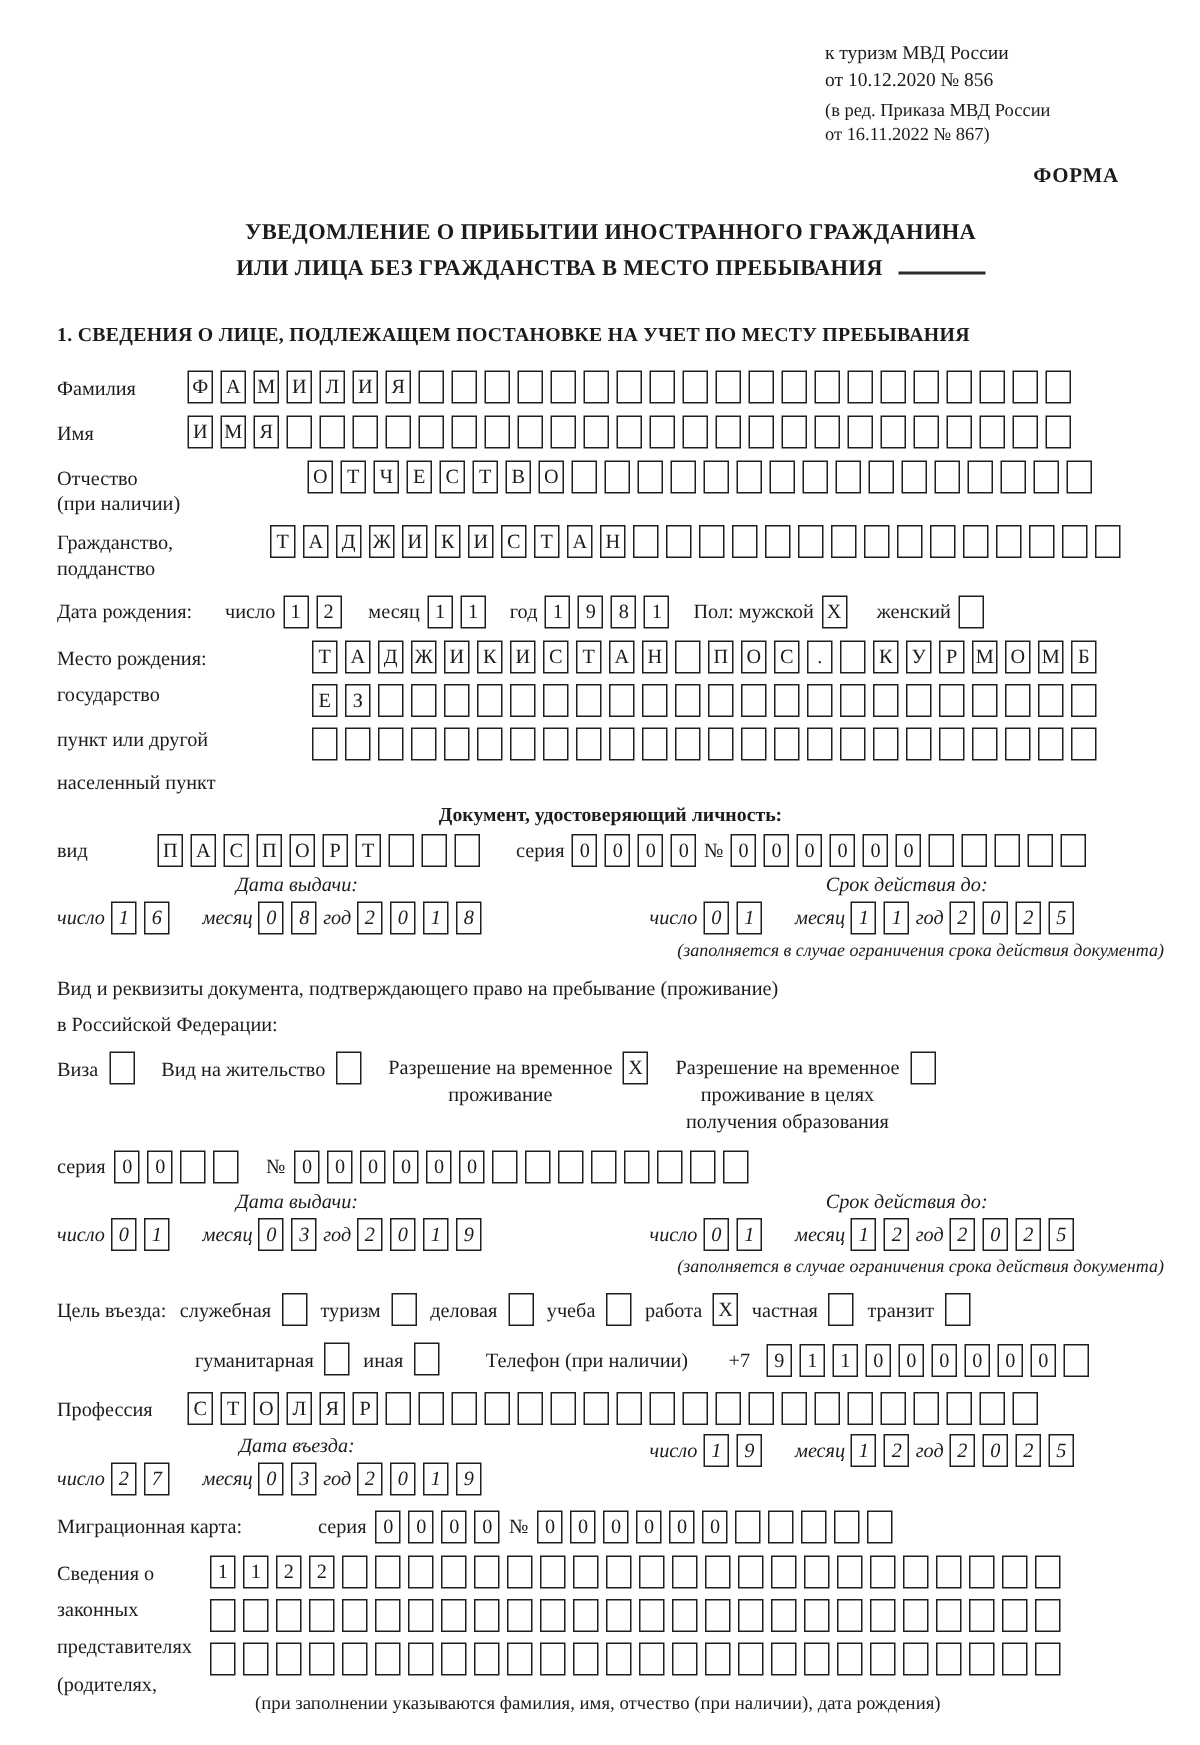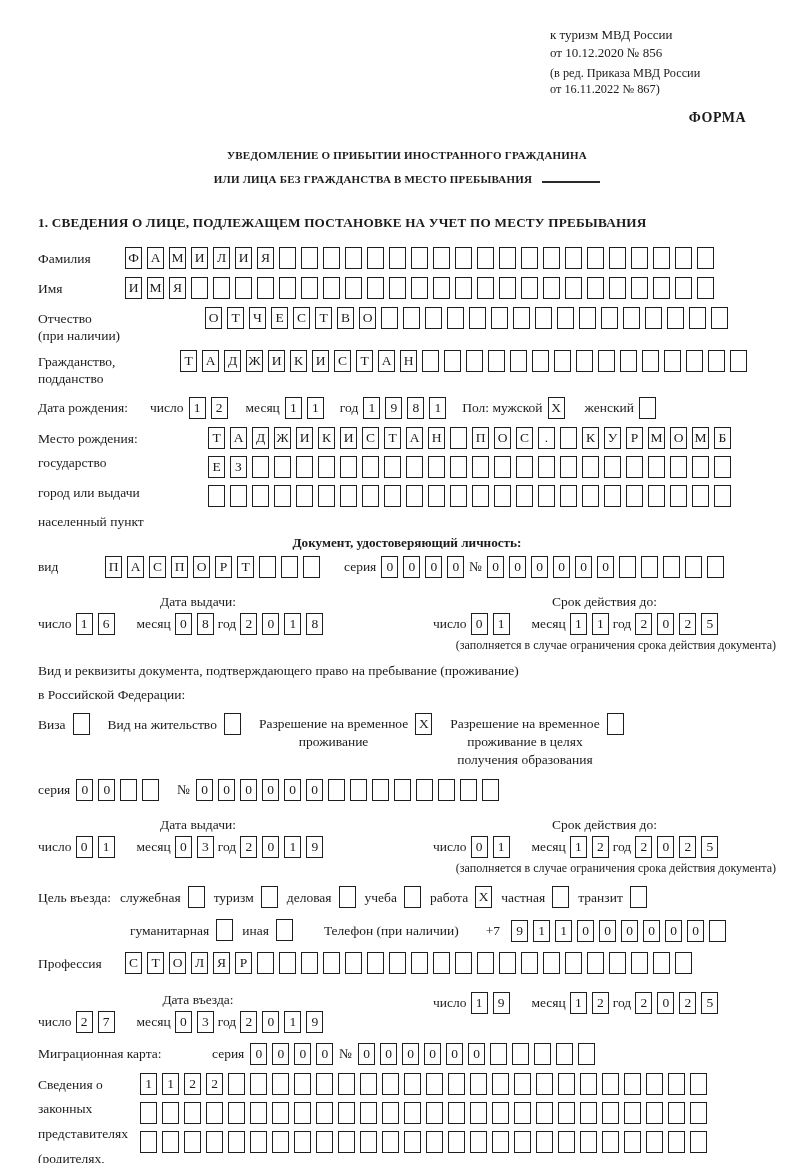--- a/index.html
+++ b/index.html
@@ -8,42 +8,42 @@
     font-family:"Liberation Serif","DejaVu Serif",serif;
     color:#1b1b1b;font-size:13.5px;
   }
   .page{padding:26px 24px 10px 38px;box-sizing:border-box;width:800px;height:1163px;}
 
   
   .ref-block{margin-left:512px;line-height:18px;font-size:13px;}
   .ref-note{font-size:12.3px;line-height:16px;margin-top:3px;}
   .forma{margin-top:13px;text-align:right;padding-right:30px;font-weight:bold;font-size:14px;letter-spacing:.5px;}
 
-  .title{margin-top:18px;text-align:center;font-weight:bold;font-size:11px;line-height:23px;letter-spacing:.2px;}
+  .title{margin-top:18px;text-align:center;font-weight:bold;font-size:15px;line-height:23px;letter-spacing:.2px;}
   .title-underline{display:inline-block;width:58px;border-bottom:2.2px solid #2a2a2a;height:14px;margin-left:10px;}
   .section-title{margin-top:24px;font-weight:bold;font-size:13.2px;letter-spacing:.2px;}
 
   
   .frow{display:flex;align-items:flex-start;margin-top:6px;}
   .flabel{flex:none;line-height:24px;}
   .flabel2{line-height:17px;padding-top:3px;}
   .cells{display:inline-flex;gap:5px;flex:none;}
   .cell{
     display:inline-block;width:15px;height:20px;flex:none;
     border:1.7px solid #1f1f1f;text-align:center;line-height:20px;
     font-size:13.5px;background:#fff;
   }
   .vgap{display:flex;flex-direction:column;gap:7px;}
 
   
   .w-fam{width:87px;} .w-otch{width:167px;} .w-grazh{width:142px;} .w-mesto{width:142px;}
   .w-prof{width:87px;} .w-reps{width:102px;}
 
   
-  .dblock{display:flex;margin-top:16px;}
+  .dblock{display:flex;margin-top:4px;font-style:italic;}
   .dcol1{width:395px;flex:none;}
   .dcol2{flex:1;}
   .dhead{text-align:center;margin-bottom:3px;}
   .dhead1{padding-right:75px;}
   .dfields{display:flex;align-items:center;gap:4px;}
   .dg-gap{width:14px;flex:none;}
   .dnote{font-size:12px;text-align:right;margin-top:3px;line-height:15px;}
 
   
   .opt{display:inline-flex;align-items:flex-start;gap:7px;}
@@ -248,21 +248,21 @@
     <span>женский</span>
     <span class="cells">
         <span class="cell"></span>
       </span>
   </div>
 
   <div class="frow" style="margin-top:8px;gap:28px;">
     <span class="flabel flabel2 w-mesto">
       <div>Место рождения:</div>
       <div style="margin-top:7px;">государство</div>
-      <div style="margin-top:13px;">город или выдачи</div>
+      <div style="margin-top:13px;">пункт или другой</div>
       <div style="margin-top:12px;">населенный пункт</div>
     </span>
     <span class="vgap">
       <span class="cells">
           <span class="cell">Т</span>
           <span class="cell">А</span>
           <span class="cell">Д</span>
           <span class="cell">Ж</span>
           <span class="cell">И</span>
           <span class="cell">К</span>

